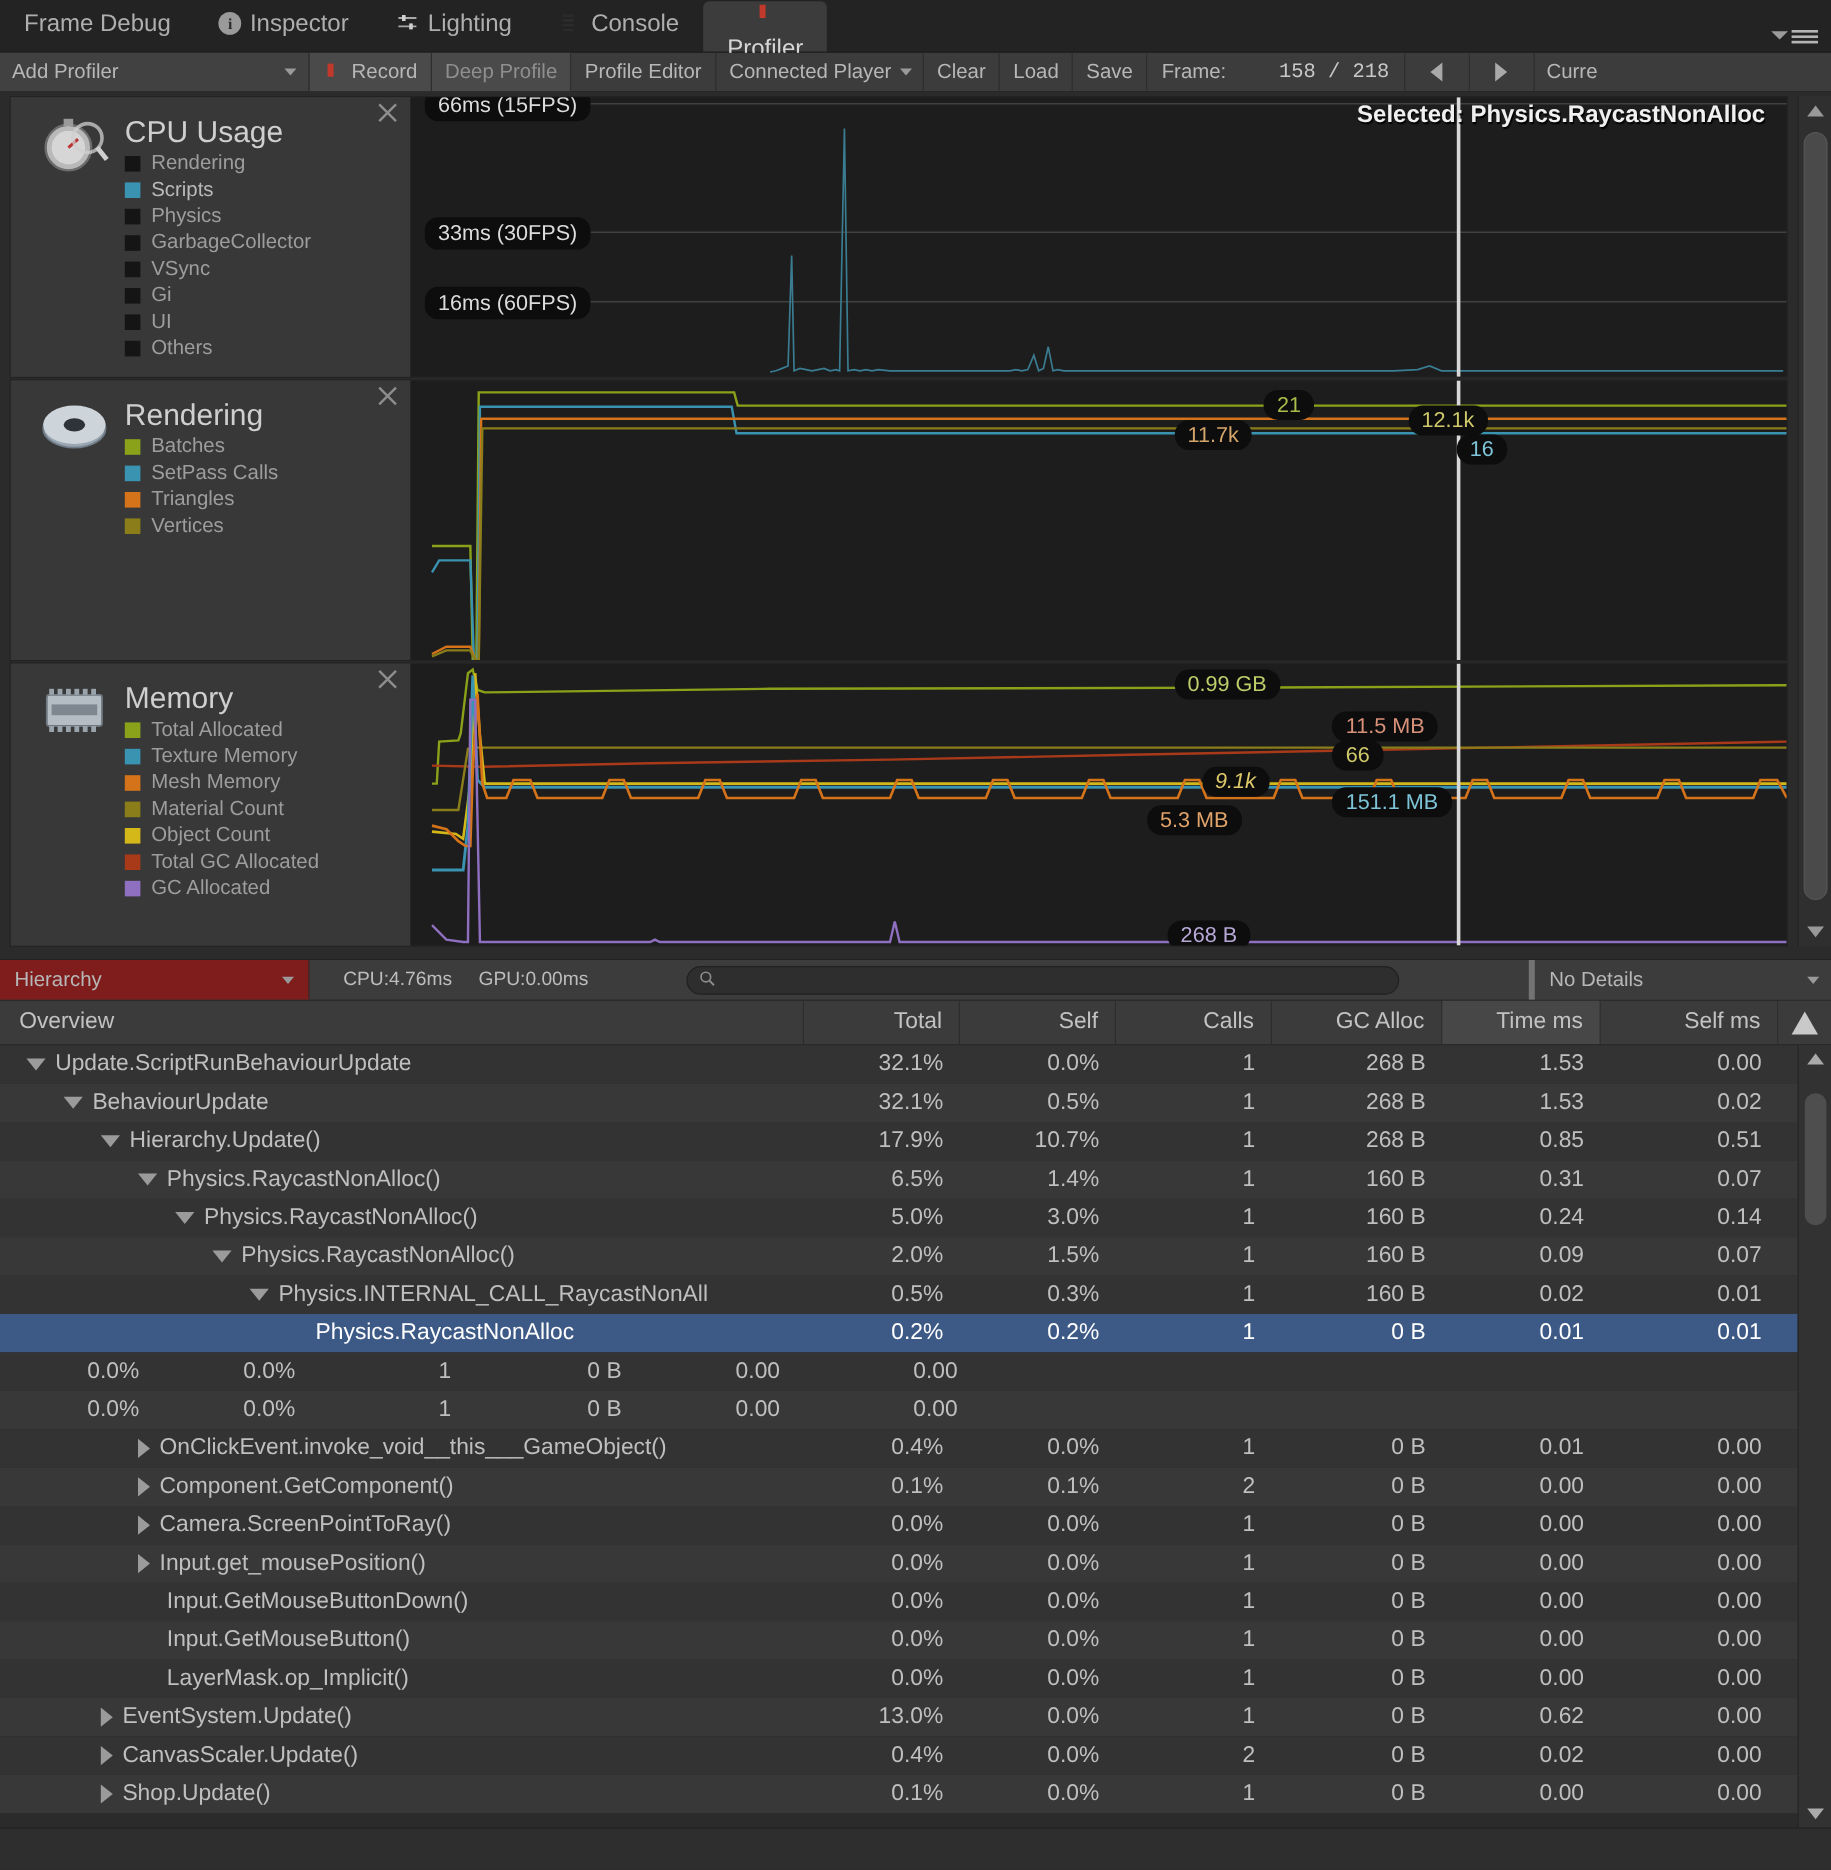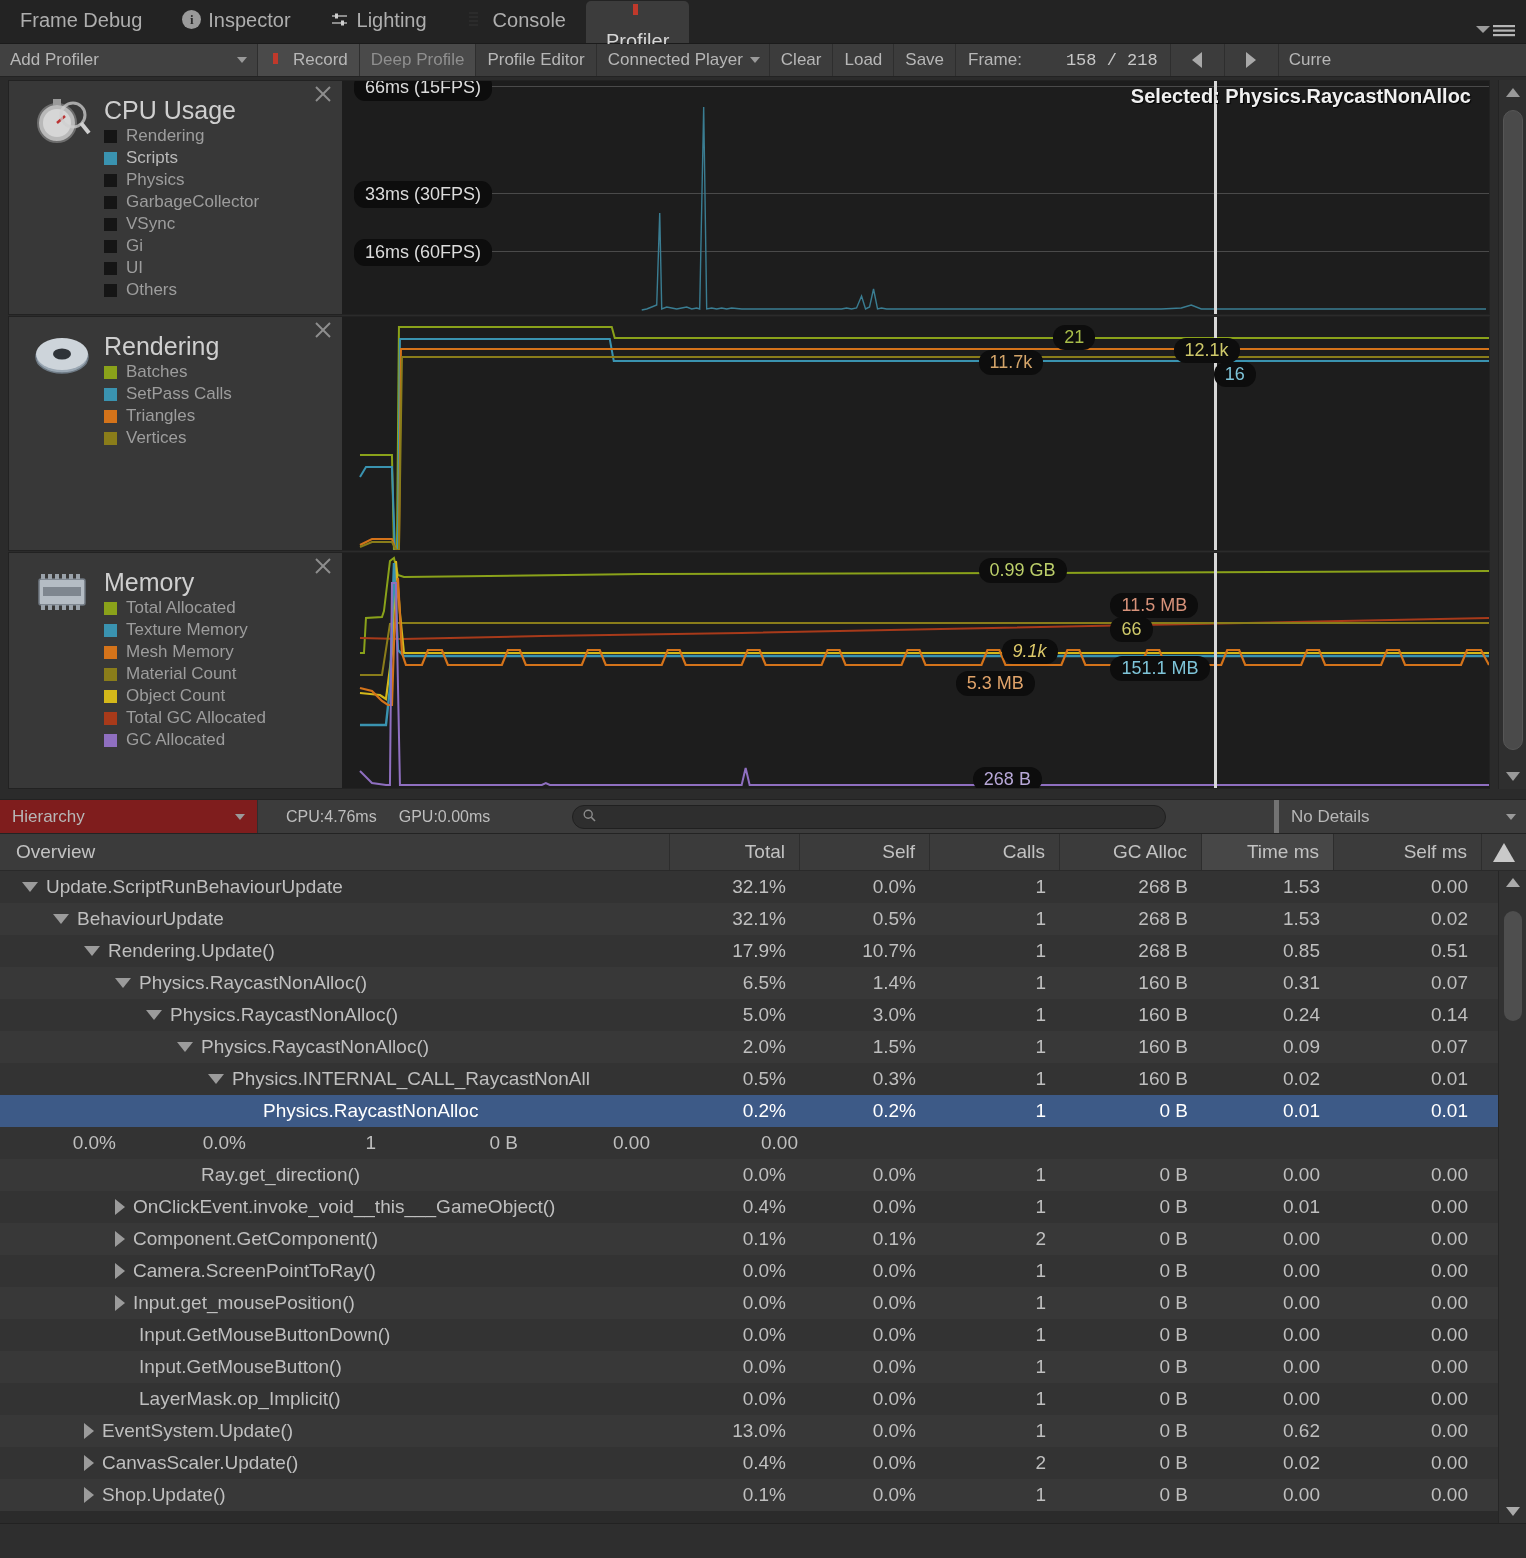--- a/index.html
+++ b/index.html
@@ -558,21 +558,21 @@
       <div class="cell-num" style="width: 130px;">32.1%</div>
       <div class="cell-num" style="width: 130px;">0.5%</div>
       <div class="cell-num" style="width: 130px;">1</div>
       <div class="cell-num" style="width: 142px;">268 B</div>
       <div class="cell-num" style="width: 132px;">1.53</div>
       <div class="cell-num" style="width: 148px;">0.02</div>
     </div>
     <div class="row odd">
       <div class="cell-name" style="width: 670px; padding-left: 84px;">
         <span class="tri open"></span>
-        <span>Rendering.Update()</span>
+        <span>Hierarchy.Update()</span>
       </div>
       <div class="cell-num" style="width: 130px;">17.9%</div>
       <div class="cell-num" style="width: 130px;">10.7%</div>
       <div class="cell-num" style="width: 130px;">1</div>
       <div class="cell-num" style="width: 142px;">268 B</div>
       <div class="cell-num" style="width: 132px;">0.85</div>
       <div class="cell-num" style="width: 148px;">0.51</div>
     </div>
     <div class="row even">
       <div class="cell-name" style="width: 670px; padding-left: 115px;">
@@ -636,24 +636,20 @@
     </div>
     <div class="row odd">
       <div class="cell-num" style="width: 130px;">0.0%</div>
       <div class="cell-num" style="width: 130px;">0.0%</div>
       <div class="cell-num" style="width: 130px;">1</div>
       <div class="cell-num" style="width: 142px;">0 B</div>
       <div class="cell-num" style="width: 132px;">0.00</div>
       <div class="cell-num" style="width: 148px;">0.00</div>
     </div>
     <div class="row even">
-      <div class="cell-name" style="width: 670px; padding-left: 177px;">
-        <span class="tri none"></span>
-        <span>Ray.get_direction()</span>
-      </div>
       <div class="cell-num" style="width: 130px;">0.0%</div>
       <div class="cell-num" style="width: 130px;">0.0%</div>
       <div class="cell-num" style="width: 130px;">1</div>
       <div class="cell-num" style="width: 142px;">0 B</div>
       <div class="cell-num" style="width: 132px;">0.00</div>
       <div class="cell-num" style="width: 148px;">0.00</div>
     </div>
     <div class="row odd">
       <div class="cell-name" style="width: 670px; padding-left: 115px;">
         <span class="tri closed"></span>

